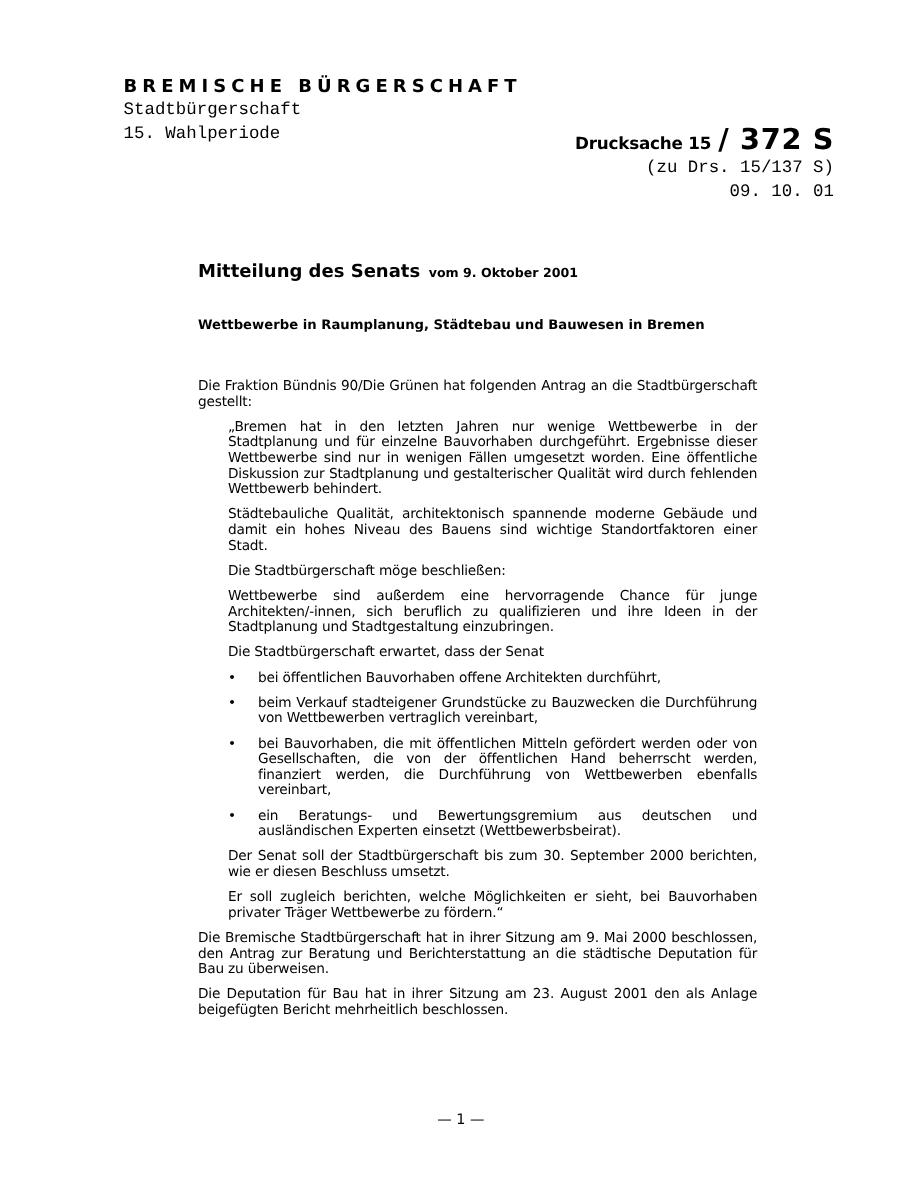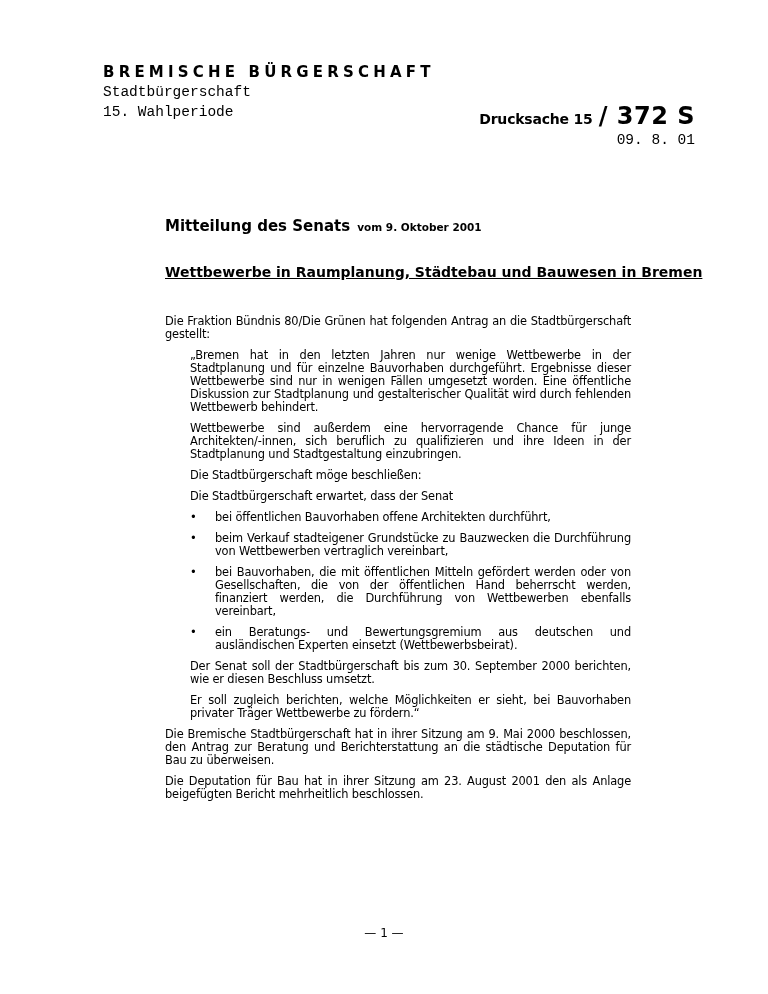--- a/index.html
+++ b/index.html
@@ -12,21 +12,21 @@
     .hdr-line { font-size: 14.5px; line-height: 20px; font-family: Liberation Mono, monospace; font-stretch: condensed; }
     .hdr-right { position: absolute; right: 73px; top: 55px; text-align: right; margin-top: 48px; }
     .drs { font-size: 14px; font-weight: bold; letter-spacing: -0.2px; }
     .drs-num { font-size: 24px; font-weight: bold; margin-left: 6px; letter-spacing: 0.5px; }
     .hdr-right .hdr-line { line-height: 20px; }
     .drs-row { line-height: 26px; height: 27px; }
 
     .mitteilung { position: absolute; left: 165px; top: 216px; }
     .mit-title { font-size: 15px; font-weight: bold; }
     .mit-date { font-size: 10.5px; font-weight: bold; margin-left: 2px; }
-    .subject { position: absolute; left: 165px; top: 264px; font-size: 14px; font-weight: bold; text-decoration: underline; }
+    .subject { position: absolute; left: 165px; top: 264px; font-size: 11px; font-weight: bold; }
 
     .content { position: absolute; left: 165px; top: 315px; width: 466px; font-size: 11.4px; line-height: 13px; letter-spacing: -0.15px; }
     .content p { margin: 0 0 8px 0; text-align: justify; }
     .quote { margin-left: 25px; }
     .quote p { margin: 0 0 8px 0; text-align: justify; }
     .bullets { list-style: none; margin: 0; padding: 0; }
     .bullets li { position: relative; padding-left: 25px; margin: 0 0 8px 0; text-align: justify; }
     .bullets li .bullet { position: absolute; left: 0; top: 0; }
     .page-num { position: absolute; left: 0; width: 768px; top: 926px; text-align: center; font-size: 12px; }
   </style>
@@ -36,36 +36,38 @@
 <div class="hdr-left">
   <div class="hdr-title">BREMISCHE BÜRGERSCHAFT</div>
   <div class="hdr-line">Stadtbürgerschaft</div>
   <div class="hdr-line">15. Wahlperiode</div>
 </div>
 
 <div class="hdr-right">
   <div class="drs-row">
     <span class="drs">Drucksache 15</span><span class="drs-num">/ 372 S</span>
   </div>
-  <div class="hdr-line">09. 8. 01</div>
+  <div class="hdr-line">(zu Drs. 15/137 S)</div>
+  <div class="hdr-line">09. 10. 01</div>
 </div>
 
 <div class="mitteilung">
   <span class="mit-title">Mitteilung des Senats</span>
   <span class="mit-date">vom 9. Oktober 2001</span>
 </div>
 
 <div class="subject">Wettbewerbe in Raumplanung, Städtebau und Bauwesen in Bremen</div>
 
 <div class="content">
-  <p>Die Fraktion Bündnis 80/Die Grünen hat folgenden Antrag an die Stadtbürgerschaft gestellt:</p>
+  <p>Die Fraktion Bündnis 90/Die Grünen hat folgenden Antrag an die Stadtbürgerschaft gestellt:</p>
   <div class="quote">
     <p>„Bremen hat in den letzten Jahren nur wenige Wettbewerbe in der Stadtplanung und für einzelne Bauvorhaben durchgeführt. Ergebnisse dieser Wettbewerbe sind nur in wenigen Fällen umgesetzt worden. Eine öffentliche Diskussion zur Stadtplanung und gestalterischer Qualität wird durch fehlenden Wettbewerb behindert.</p>
+    <p>Städtebauliche Qualität, architektonisch spannende moderne Gebäude und damit ein hohes Niveau des Bauens sind wichtige Standortfaktoren einer Stadt.</p>
+    <p>Die Stadtbürgerschaft möge beschließen:</p>
     <p>Wettbewerbe sind außerdem eine hervorragende Chance für junge Architekten/-innen, sich beruflich zu qualifizieren und ihre Ideen in der Stadtplanung und Stadtgestaltung einzubringen.</p>
-    <p>Die Stadtbürgerschaft möge beschließen:</p>
     <p>Die Stadtbürgerschaft erwartet, dass der Senat</p>
     <ul class="bullets">
       <li><span class="bullet">•</span><span>bei öffentlichen Bauvorhaben offene Architekten durchführt,</span></li>
       <li><span class="bullet">•</span><span>beim Verkauf stadteigener Grundstücke zu Bauzwecken die Durchführung von Wettbewerben vertraglich vereinbart,</span></li>
       <li><span class="bullet">•</span><span>bei Bauvorhaben, die mit öffentlichen Mitteln gefördert werden oder von Gesellschaften, die von der öffentlichen Hand beherrscht werden, finanziert werden, die Durchführung von Wettbewerben ebenfalls vereinbart,</span></li>
       <li><span class="bullet">•</span><span>ein Beratungs- und Bewertungsgremium aus deutschen und ausländischen Experten einsetzt (Wettbewerbsbeirat).</span></li>
     </ul>
     <p>Der Senat soll der Stadtbürgerschaft bis zum 30. September 2000 berichten, wie er diesen Beschluss umsetzt.</p>
     <p>Er soll zugleich berichten, welche Möglichkeiten er sieht, bei Bauvorhaben privater Träger Wettbewerbe zu fördern.“</p>
   </div>

